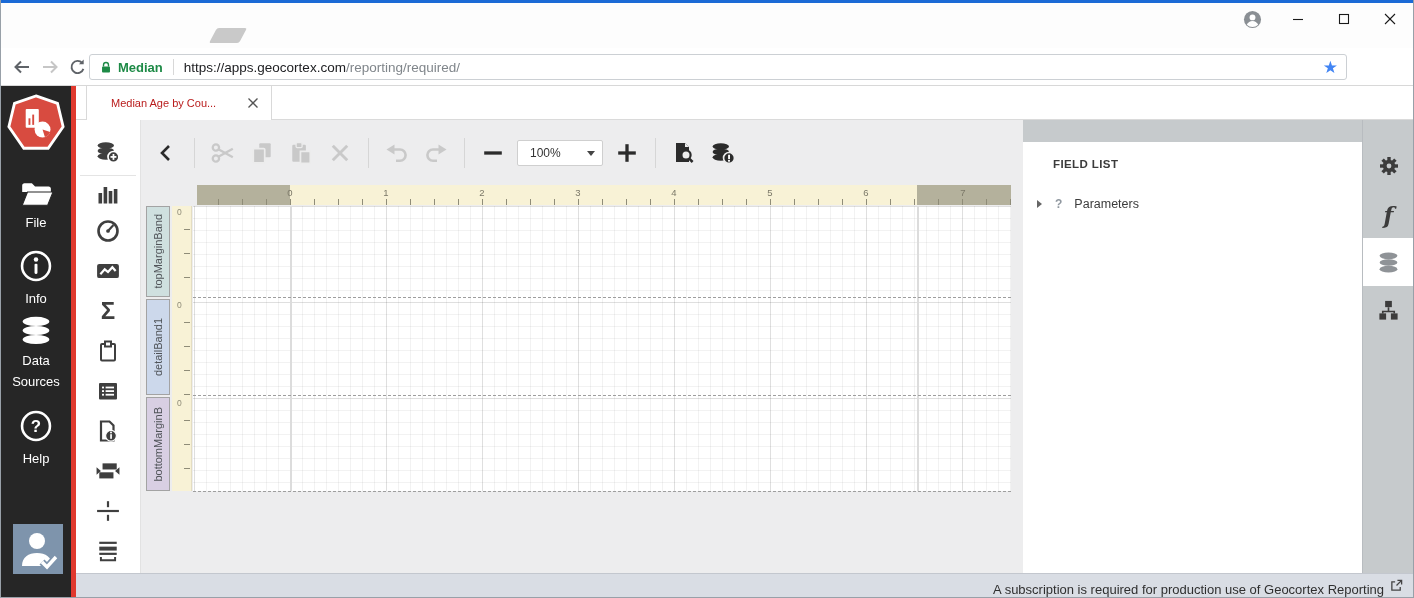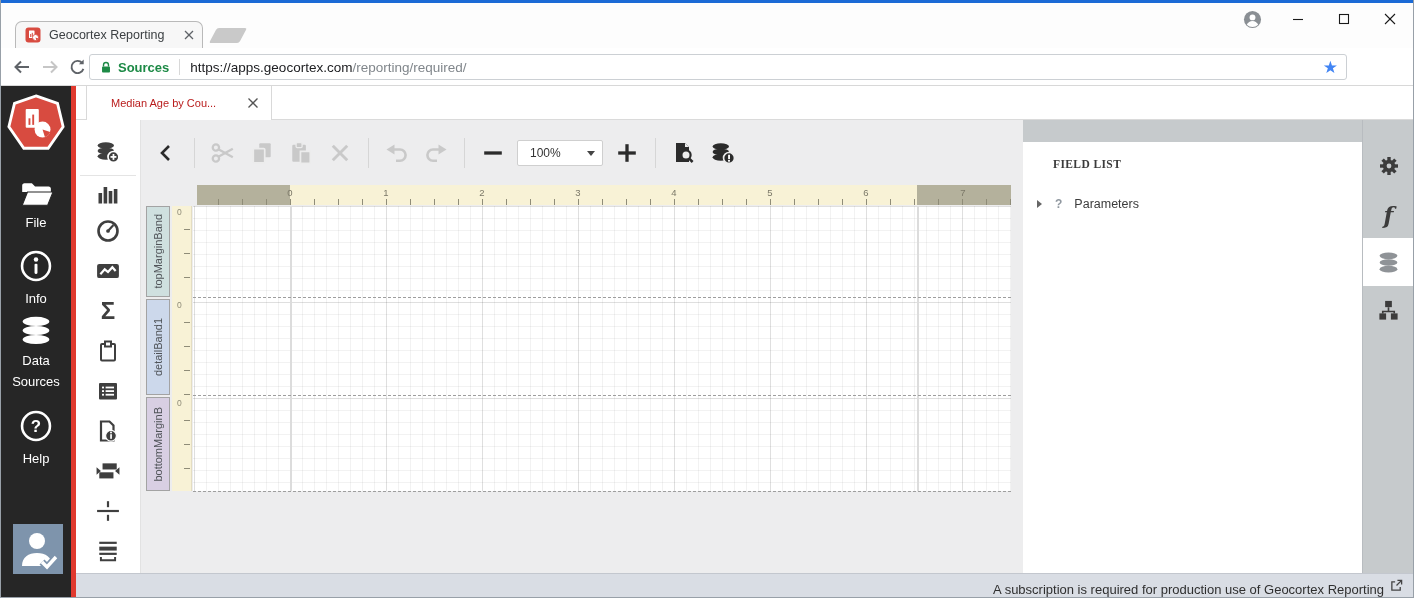--- a/index.html
+++ b/index.html
@@ -78,60 +78,41 @@
       linear-gradient(to right, rgba(0,0,0,0.08) 1px, transparent 1px),
       linear-gradient(to bottom, rgba(0,0,0,0.08) 1px, transparent 1px);
     background-size:12px 12px, 12px 12px, 96px 96px, 96px 96px;
     background-position:1px 0, 0 0, 1px 0, 0 0; }
   .margin-line { position:absolute; top:0; width:2px; height:100%; background:#dcdcdc; }
   .dash-line { position:absolute; left:52px; width:818px; height:0; border-top:1px dashed #9e9e9e; }
 
   .right-top-strip { position:absolute; left:1022px; top:34px; width:390px; height:22px; background:#c6cacc; }
   .collapse-chevron { position:absolute; right:10px; top:1px; font-size:15px; font-weight:bold; color:#333; cursor:pointer; }
   .field-panel { position:absolute; left:1022px; top:56px; width:339px; height:431px; background:#fff; }
-  .fl-title { position:absolute; left:30px; top:16px; font-size:11.5px; font-weight:bold; letter-spacing:0.4px; color:#3b3b3b;font-family:Liberation Serif, serif; }
+  .fl-title { position:absolute; left:30px; top:16px; font-size:11.5px; font-weight:bold; letter-spacing:0.4px; color:#3b3b3b; }
   .fl-row { position:absolute; left:14px; top:52px; height:20px; display:flex; align-items:center; cursor:pointer; }
   .tri-right { width:0; height:0; border-top:4px solid transparent; border-bottom:4px solid transparent; border-left:5px solid #666; margin-right:13px; }
   .q-glyph { font-size:12px; font-weight:bold; color:#9098a0; margin-right:12px; }
   .fl-label { font-size:12.5px; color:#3c3c3c; }
 
   .right-tabstrip { position:absolute; left:1361px; top:34px; width:51px; height:453px; background:#c6cacc; border-left:1px solid #b8bcc0; }
   .rt-tab { position:absolute; left:0; width:51px; height:48px; display:flex; align-items:center; justify-content:center; color:#3c3c3c; cursor:pointer; }
   .rt-tab.active { background:#fff; color:#8f9397; }
   .f-glyph { font-family:"DejaVu Serif",serif; font-style:italic; font-weight:bold; font-size:23px; line-height:1; }
 
   .statusbar { position:absolute; left:75px; top:487px; width:1337px; height:24px; background:#d9dde4; display:flex; align-items:center; justify-content:flex-end; padding-right:10px; border-top:1px solid #c3c7ce; }
   .status-text { font-size:13px; color:#2f2f2f; margin-right:6px;margin-top:8px; }
 </style>
 </head>
 <body>
 
 <div class="screen">
 
   <div class="accent-line"></div>
   <div class="titlebar">
-    <div class="btab">
-      <span class="favicon">
-        <svg viewBox="0 0 16 16" width="16" height="16">
-            <rect x="0.5" y="0.5" width="15" height="15" rx="3" fill="#d84b40"></rect>
-            <rect x="4" y="3.5" width="5.5" height="7.5" rx="0.5" fill="#fff"></rect>
-            <rect x="5.2" y="7" width="1" height="3" fill="#d84b40"></rect>
-            <rect x="6.8" y="5.8" width="1" height="4.2" fill="#d84b40"></rect>
-            <circle cx="10.5" cy="10.5" r="3" fill="#fff" stroke="#d84b40" stroke-width="0.8"></circle>
-            <path d="M10.5 10.5 L13.3 11.6 A3 3 0 0 1 11.4 13.3 Z" fill="#d84b40"></path>
-          </svg>
-      </span>
-      <span class="btab-title">Geocortex Reporting</span>
-      <span class="btab-close">
-        <svg viewBox="0 0 10 10" width="10" height="10" stroke="currentColor" stroke-width="1.3">
-            <line x1="1" y1="1" x2="9" y2="9"></line>
-            <line x1="9" y1="1" x2="1" y2="9"></line>
-          </svg>
-      </span>
-    </div>
     <div class="newtab"></div>
     <div class="win-controls">
       <span class="win-btn">
         <svg viewBox="0 0 20 20" width="19" height="19">
             <circle cx="10" cy="10" r="9" fill="#8a8f94"></circle>
             <circle cx="10" cy="7.8" r="3.1" fill="#fff"></circle>
             <path d="M4 15.6c1.2-2.8 3.4-4.1 6-4.1s4.8 1.3 6 4.1a9 9 0 0 1-12 0z" fill="#fff"></path>
           </svg>
       </span>
       <span class="win-btn">
@@ -172,21 +153,21 @@
           <polyline points="16.5,1.5 16.5,6.5 11.5,6.5" fill="#5f6368" stroke="none"></polyline>
         </svg>
     </span>
     <div class="omnibox">
       <span>
         <svg viewBox="0 0 13 14" width="12" height="13">
             <path d="M3.8 6V4.3a2.7 2.7 0 0 1 5.4 0V6" fill="none" stroke="#1d8a46" stroke-width="1.5"></path>
             <rect x="2.2" y="5.8" width="8.6" height="6.6" rx="1" fill="#1d8a46"></rect>
           </svg>
       </span>
-      <span class="secure-label">Sources</span>
+      <span class="secure-label">Median</span>
       <span class="omni-sep"></span>
       <span class="url-host">https://apps.geocortex.com</span>
       <span class="url-path">/reporting/required/</span>
       <span class="star-icon">★</span>
     </div>
   </div>
 
   <div class="app">
 
     <div class="sidebar">

